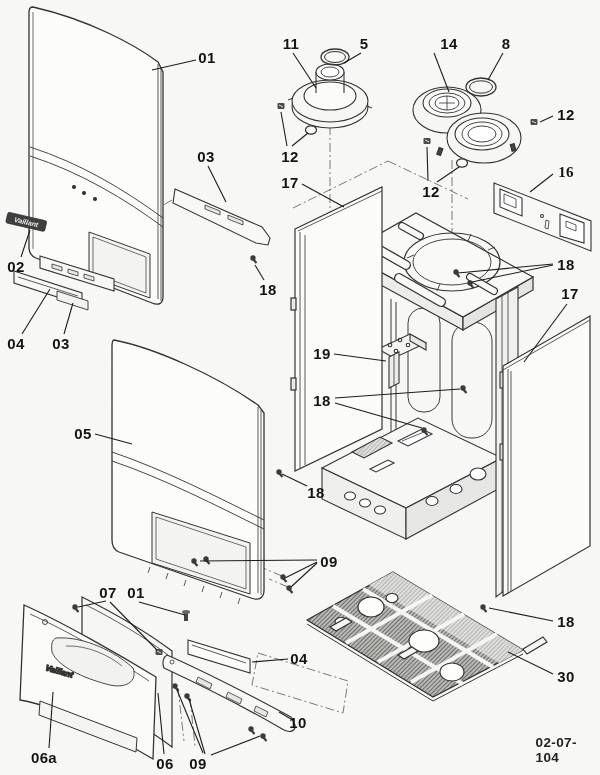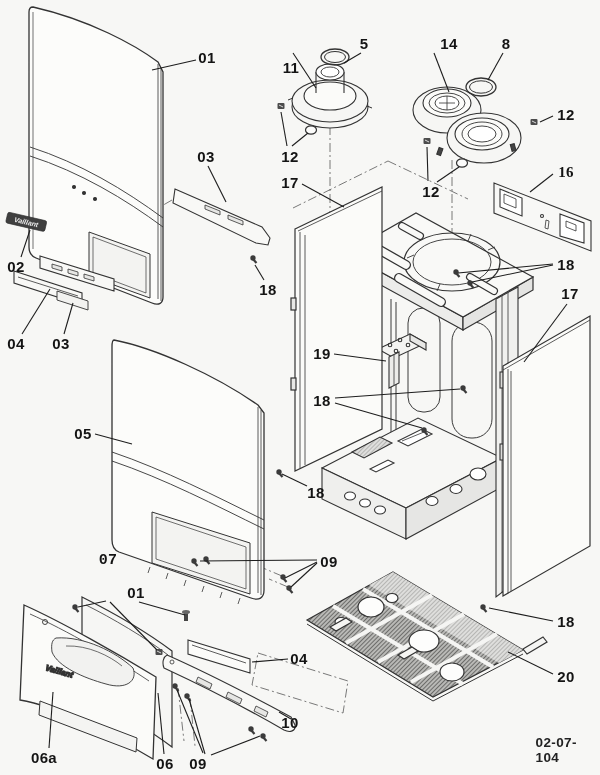--- a/index.html
+++ b/index.html
@@ -344,46 +344,46 @@
         <line x1="49" y1="748" x2="53" y2="692"></line>
         <line x1="164" y1="754" x2="158" y2="693"></line>
         <line x1="203" y1="753" x2="177" y2="690"></line>
         <line x1="205" y1="754" x2="189" y2="699"></line>
         <line x1="211" y1="755" x2="260" y2="736"></line>
       </g>
 </svg>
 
 <div id="callout-layer">
       <div class="callout" style="left: 207px; top: 57px;">01</div>
-      <div class="callout" style="left: 291px; top: 43px; margin-top: 24px;">11</div>
+      <div class="callout" style="left: 291px; top: 43px;">11</div>
       <div class="callout" style="left: 364px; top: 43px;">5</div>
       <div class="callout" style="left: 433px; top: 43px; margin-left: 16px;">14</div>
       <div class="callout" style="left: 506px; top: 43px;">8</div>
       <div class="callout" style="left: 566px; top: 114px;">12</div>
       <div class="callout" style="left: 290px; top: 156px;">12</div>
       <div class="callout" style="left: 206px; top: 156px;">03</div>
       <div class="callout" style="left: 290px; top: 182px;">17</div>
       <div class="callout" style="left: 431px; top: 191px;">12</div>
       <div class="callout" style="left: 566px; top: 172px; font-family: Liberation Serif, serif;">16</div>
       <div class="callout" style="left: 16px; top: 266px;">02</div>
       <div class="callout" style="left: 268px; top: 289px;">18</div>
       <div class="callout" style="left: 566px; top: 264px;">18</div>
       <div class="callout" style="left: 16px; top: 343px;">04</div>
       <div class="callout" style="left: 61px; top: 343px;">03</div>
       <div class="callout" style="left: 570px; top: 293px;">17</div>
       <div class="callout" style="left: 322px; top: 353px; text-align: right;">19</div>
       <div class="callout" style="left: 322px; top: 400px;">18</div>
       <div class="callout" style="left: 83px; top: 433px;">05</div>
       <div class="callout" style="left: 316px; top: 492px;">18</div>
       <div class="callout" style="left: 329px; top: 561px;">09</div>
-      <div class="callout" style="left: 108px; top: 560px; font-family: Liberation Mono, monospace;">07</div>
+      <div class="callout" style="left: 108px; top: 592px;">07</div>
       <div class="callout" style="left: 136px; top: 592px;">01</div>
       <div class="callout" style="left: 299px; top: 658px;">04</div>
       <div class="callout" style="left: 566px; top: 621px;">18</div>
-      <div class="callout" style="left: 566px; top: 676px;">20</div>
-      <div class="callout" style="left: 290px; top: 722px;">10</div>
+      <div class="callout" style="left: 566px; top: 676px;">30</div>
+      <div class="callout" style="left: 298px; top: 722px;">10</div>
       <div class="callout" style="left: 44px; top: 757px;">06a</div>
       <div class="callout" style="left: 165px; top: 763px;">06</div>
       <div class="callout" style="left: 198px; top: 763px;">09</div>
     </div>
 
 <div class="drawing-number">02-07-104</div>
 </div>
 
 </body></html>

